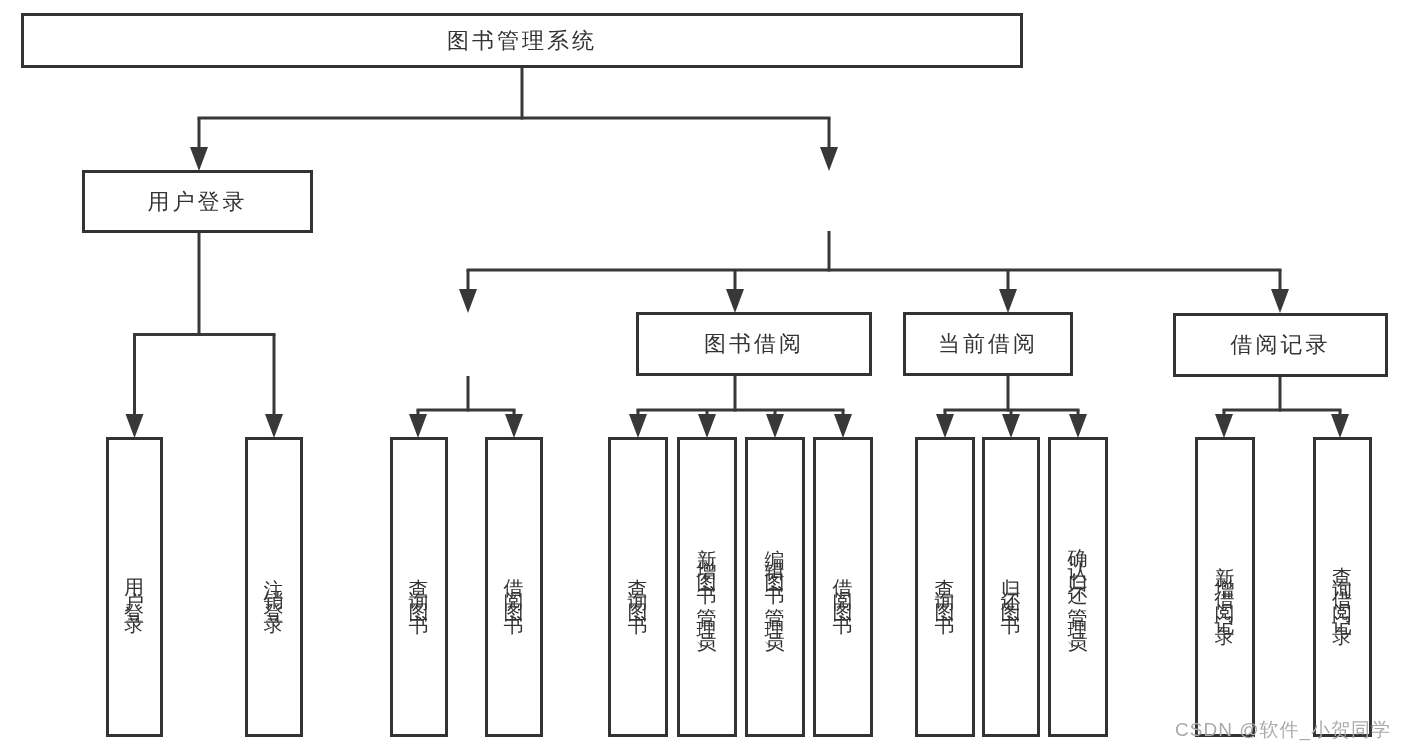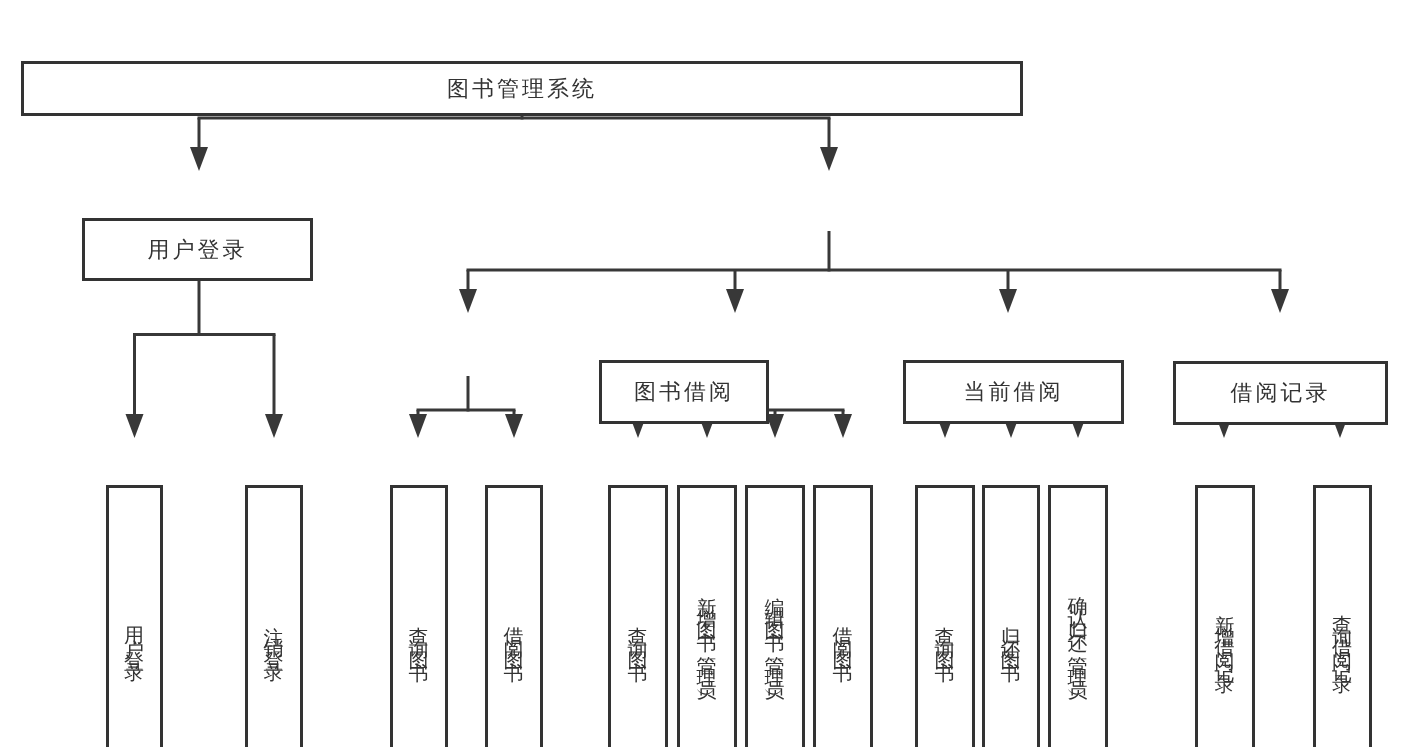--- a/index.html
+++ b/index.html
@@ -24,21 +24,20 @@
   .node {
     position: absolute;
     box-sizing: border-box;
     background: #ffffff;
     border: 3px solid #333333;
     color: #333333;
     display: flex;
     align-items: center;
     justify-content: center;
     white-space: nowrap;
-    margin-top: 48px;
   }
   .hbox {
     font-size: 22px;
     letter-spacing: 3px;
   }
   .vbox {
     writing-mode: vertical-rl;
     text-orientation: mixed;
     font-size: 20px;
     letter-spacing: 12px;
@@ -125,36 +124,37 @@
       <polygon points="1069,414 1087,414 1078,438"></polygon>
       <polygon points="1215,414 1233,414 1224,438"></polygon>
       <polygon points="1331,414 1349,414 1340,438"></polygon>
     </g>
   </svg>
 
   <div class="node hbox" style="left:21px; top:13px; width:1002px; height:55px;">图书管理系统</div>
 
   <div class="node hbox" style="left:82px; top:170px; width:231px; height:63px;">用户登录</div>
 
-  <div class="node hbox" style="left:599px; top:312px; width:170px; height:64px;">图书借阅</div>
-  <div class="node hbox" style="left:903px; top:312px; width:221px; height:64px;">当前借阅</div>
+  <div class="node hbox" style="left:636px; top:312px; width:236px; height:64px;">图书借阅</div>
+  <div class="node hbox" style="left:903px; top:312px; width:170px; height:64px;">当前借阅</div>
   <div class="node hbox" style="left:1173px; top:313px; width:215px; height:64px;">借阅记录</div>
 
   <div class="node vbox" style="left:106px; top:437px; width:57px; height:300px;">用户登录</div>
   <div class="node vbox" style="left:245px; top:437px; width:58px; height:300px;">注销登录</div>
 
   <div class="node vbox" style="left:390px; top:437px; width:58px; height:300px;">查询图书</div>
   <div class="node vbox" style="left:485px; top:437px; width:58px; height:300px;">借阅图书</div>
 
   <div class="node vbox" style="left:608px; top:437px; width:60px; height:300px;">查询图书</div>
   <div class="node vbox" style="left:677px; top:437px; width:60px; height:300px;">新增图书（管理员）</div>
   <div class="node vbox" style="left:745px; top:437px; width:60px; height:300px;">编辑图书（管理员）</div>
   <div class="node vbox" style="left:813px; top:437px; width:60px; height:300px;">借阅图书</div>
 
   <div class="node vbox" style="left:915px; top:437px; width:60px; height:300px;">查询图书</div>
   <div class="node vbox" style="left:982px; top:437px; width:58px; height:300px;">归还图书</div>
   <div class="node vbox" style="left:1048px; top:437px; width:60px; height:300px;">确认归还（管理员）</div>
 
   <div class="node vbox" style="left:1195px; top:437px; width:60px; height:300px;">新增借阅记录</div>
   <div class="node vbox" style="left:1313px; top:437px; width:59px; height:300px;">查询借阅记录</div>
 
+  <div id="watermark">CSDN @软件_小贺同学</div>
 
 </div>
 
 </body></html>

